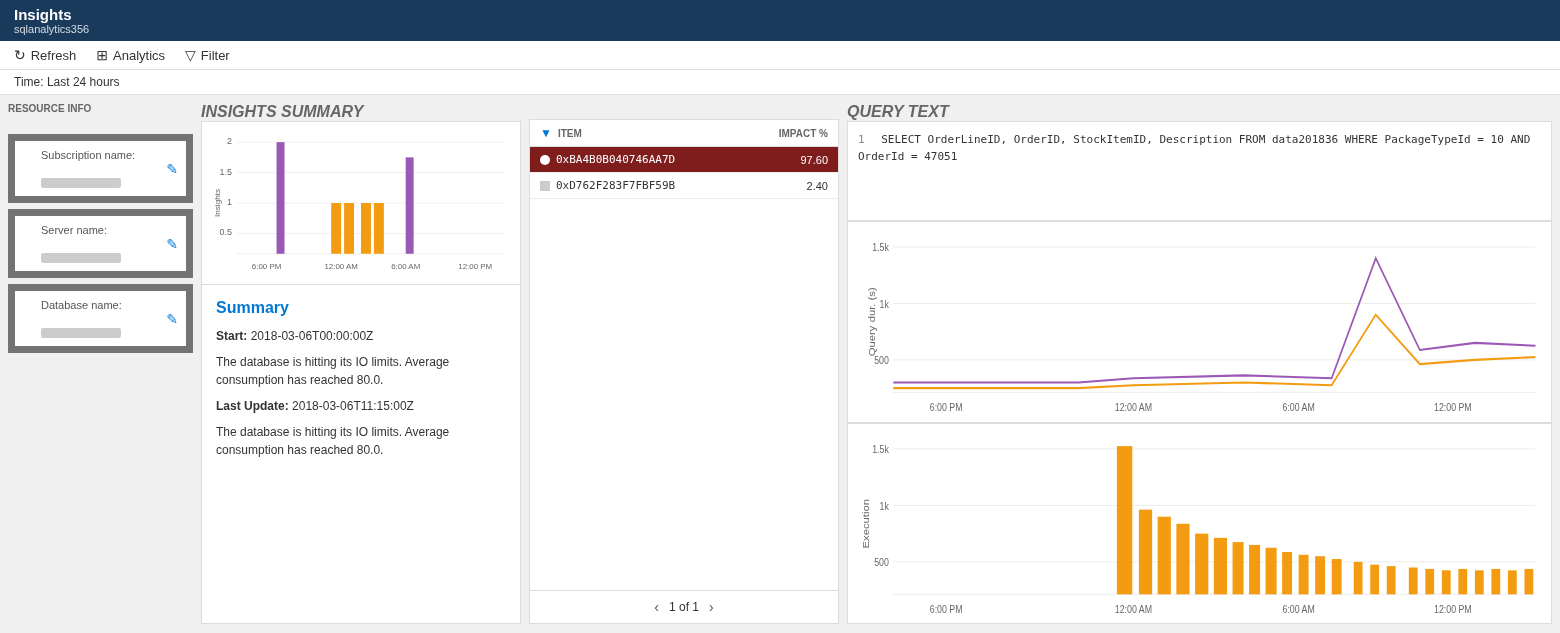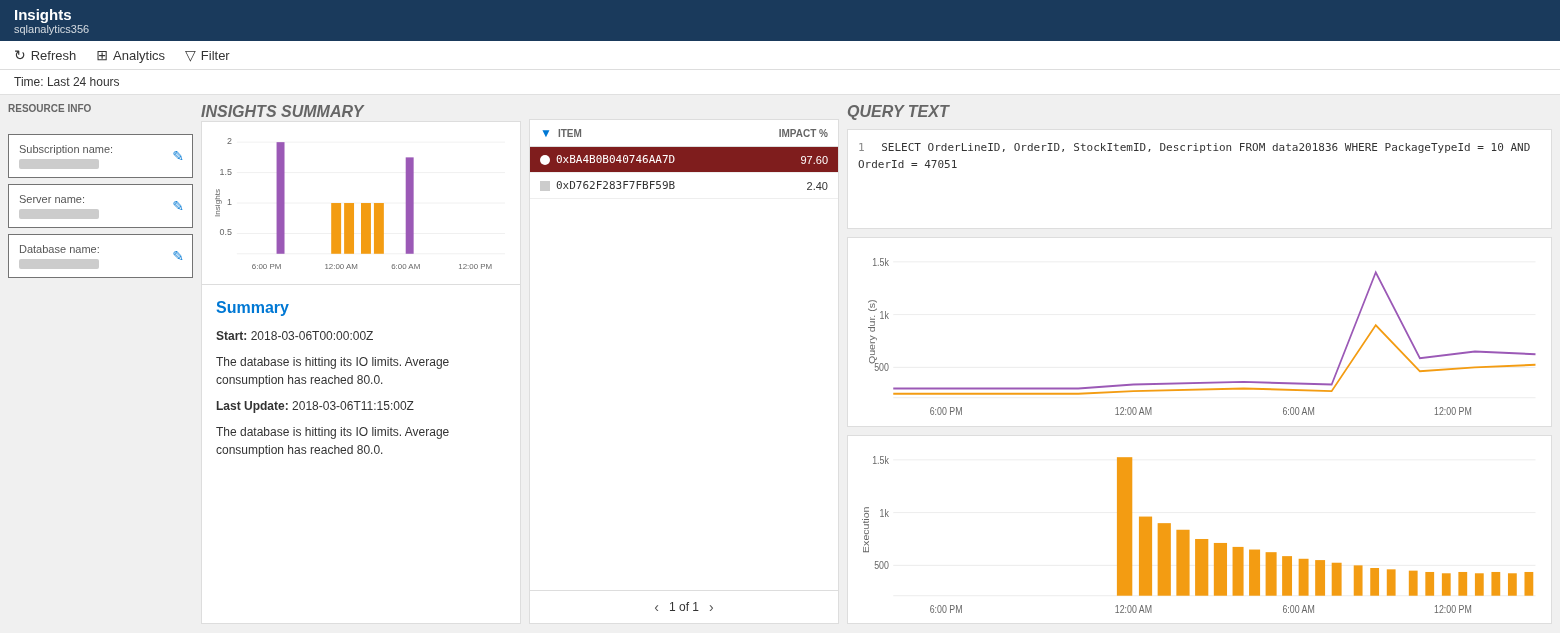--- a/index.html
+++ b/index.html
@@ -56,25 +56,25 @@
       display: flex;
       flex-direction: column;
       gap: 6px;
     }
     .resource-info-title {
       font-size: 10px; font-weight: 600; color: #666;
       text-transform: uppercase; margin-bottom: 14px;
     }
     .resource-field {
       background: white;
-      border: 1px solid #737373;
-      padding: 8px 10px;
-      display: flex;
-      flex-direction: column;
-      gap: 4px;
+      border: 7px solid #737373;
+      padding: 8px 26px;
+      display: flex;
+      flex-direction: column;
+      gap: 17px;
       position: relative;
     }
     .resource-field-label { font-size: 11px; color: #555; }
     .resource-field-value {
       height: 10px;
       background: #ccc;
       border-radius: 2px;
       width: 80px;
     }
     .edit-icon {
@@ -169,21 +169,20 @@
       border-top: none;
       font-size: 12px;
     }
     .page-btn { cursor: pointer; color: #555; font-size: 14px; }
 
     
     .query-panel {
       flex: 1;
       display: flex;
       flex-direction: column;
-      gap: 8px;
     }
     .query-text-box {
       background: white;
       border: 1px solid #ddd;
       padding: 10px;
       font-size: 11px;
       font-family: monospace;
       line-height: 1.5;
       min-height: 100px;
     }

